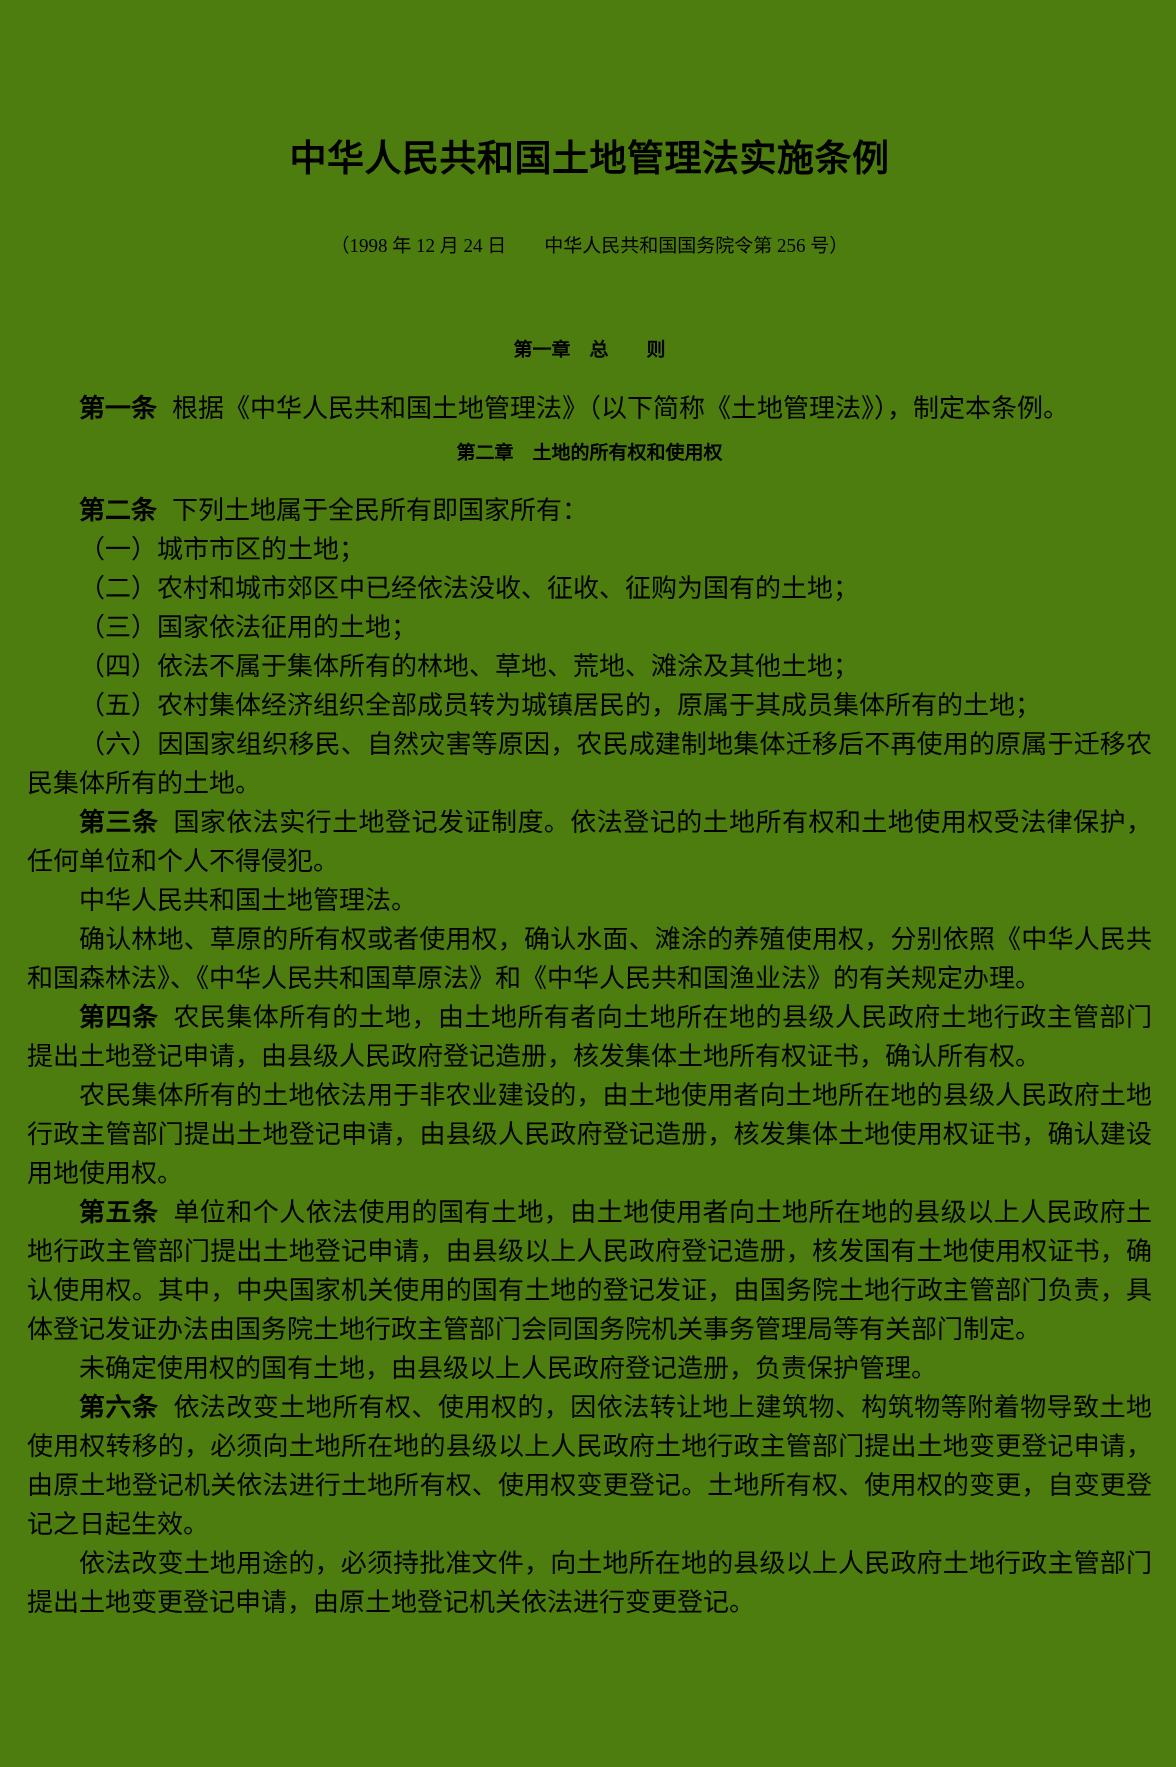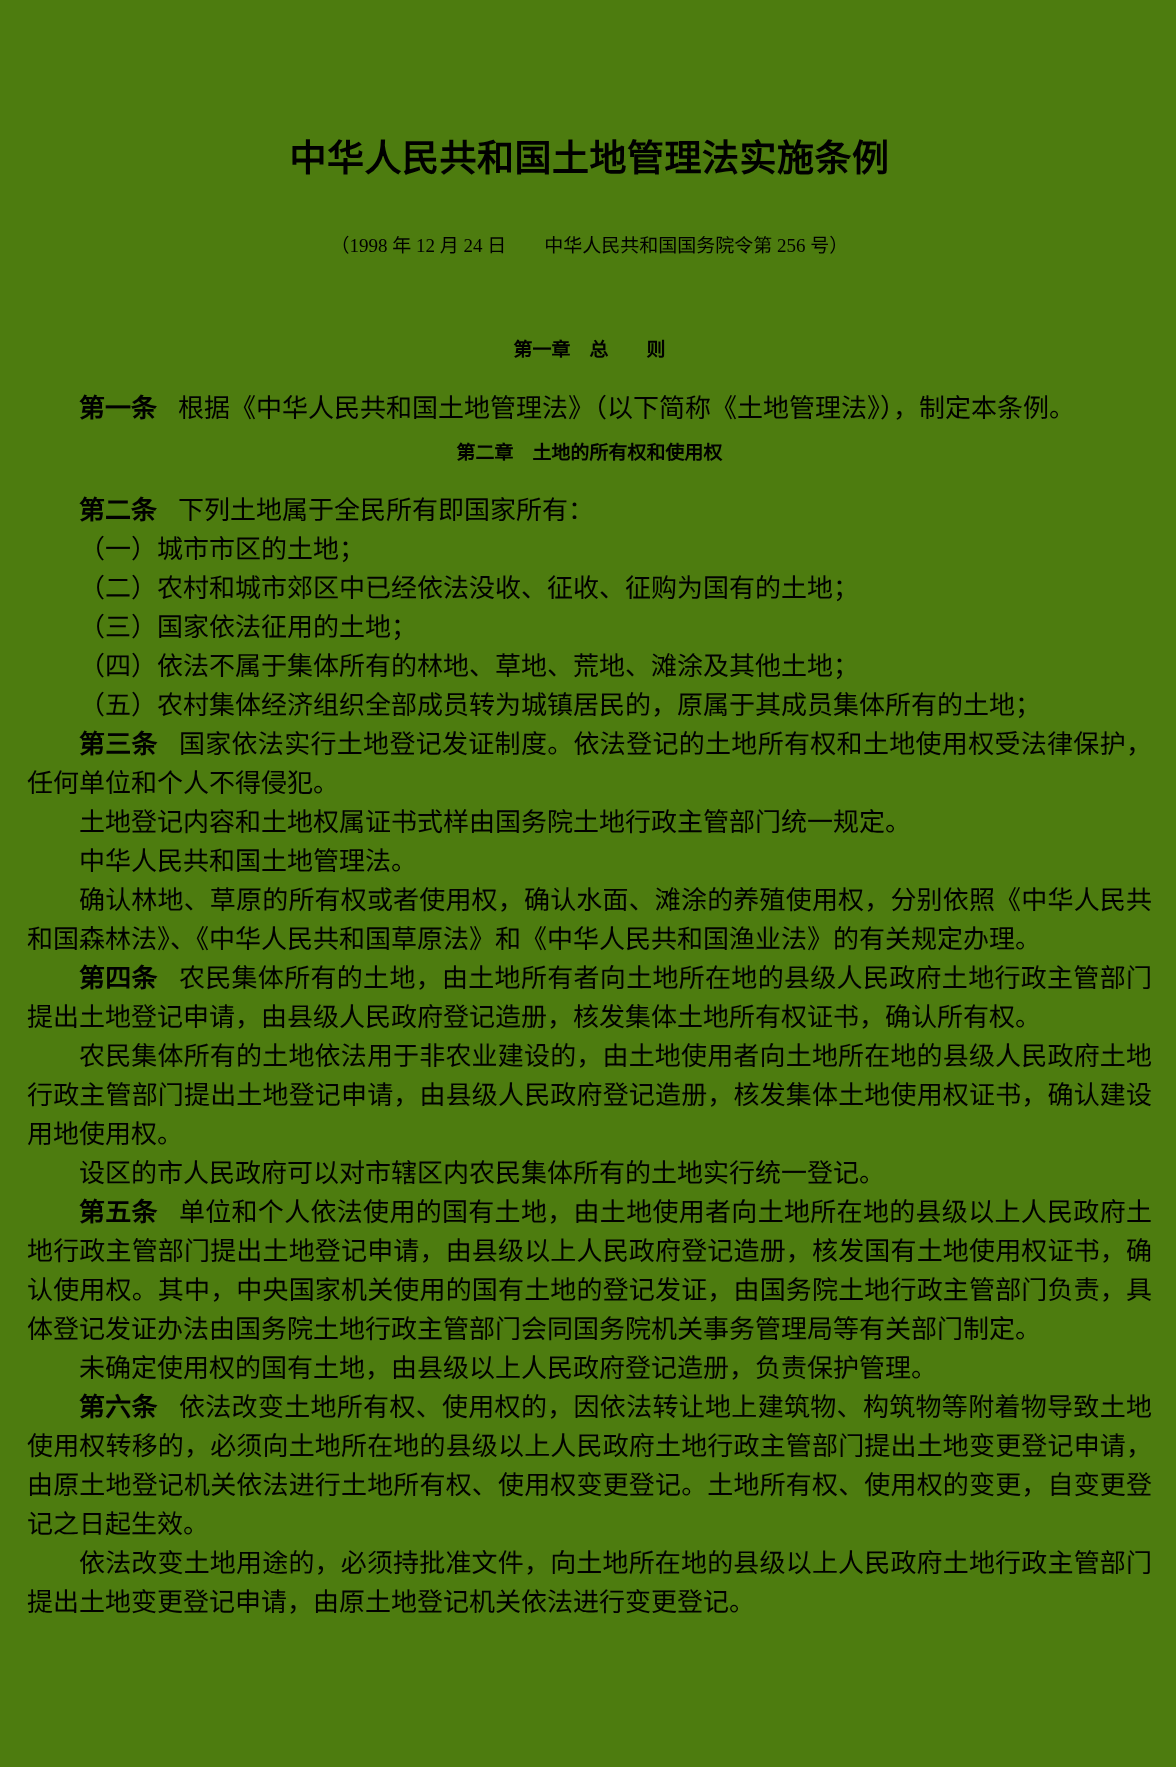--- a/index.html
+++ b/index.html
@@ -43,21 +43,21 @@
   .para {
     font-family: "Liberation Serif", "DejaVu Serif", serif;
     font-size: 26px;
     line-height: 39px;
     text-indent: 52px;
     text-align: justify;
   }
   .lead {
     font-family: Liberation Serif, serif;
     font-weight: bold;
-    margin-right: 21px;
+    margin-right: 15px;
   }
 </style>
 </head>
 <body>
 
 <main class="page">
 
   <h1 class="doc-title">中华人民共和国土地管理法实施条例</h1>
 
   <p class="issuance">（1998 年 12 月 24 日　　中华人民共和国国务院令第 256 号）</p>
@@ -68,29 +68,28 @@
 
   <h2 class="chapter chapter-2">第二章　土地的所有权和使用权</h2>
 
   <p class="para"><span class="lead">第二条</span><span>下列土地属于全民所有即国家所有：</span></p>
 
   <p class="para"><span>（一）城市市区的土地；</span></p>
   <p class="para"><span>（二）农村和城市郊区中已经依法没收、征收、征购为国有的土地；</span></p>
   <p class="para"><span>（三）国家依法征用的土地；</span></p>
   <p class="para"><span>（四）依法不属于集体所有的林地、草地、荒地、滩涂及其他土地；</span></p>
   <p class="para"><span>（五）农村集体经济组织全部成员转为城镇居民的，原属于其成员集体所有的土地；</span></p>
+  <p class="para"><span>（六）因国家组织移民、自然灾害等原因，农民成建制地集体迁移后不再使用的原属于迁移农民集体所有的土地。</span></p>
 
   <p class="para"><span class="lead">第三条</span><span>国家依法实行土地登记发证制度。依法登记的土地所有权和土地使用权受法律保护，任何单位和个人不得侵犯。</span></p>
-  <p class="para"><span>土地登记内容和土地权属证书式样由国务院土地行政主管部门统一规定。</span></p>
   <p class="para"><span>中华人民共和国土地管理法。</span></p>
   <p class="para"><span>确认林地、草原的所有权或者使用权，确认水面、滩涂的养殖使用权，分别依照《中华人民共和国森林法》、《中华人民共和国草原法》和《中华人民共和国渔业法》的有关规定办理。</span></p>
 
   <p class="para"><span class="lead">第四条</span><span>农民集体所有的土地，由土地所有者向土地所在地的县级人民政府土地行政主管部门提出土地登记申请，由县级人民政府登记造册，核发集体土地所有权证书，确认所有权。</span></p>
   <p class="para"><span>农民集体所有的土地依法用于非农业建设的，由土地使用者向土地所在地的县级人民政府土地行政主管部门提出土地登记申请，由县级人民政府登记造册，核发集体土地使用权证书，确认建设用地使用权。</span></p>
-  <p class="para"><span>设区的市人民政府可以对市辖区内农民集体所有的土地实行统一登记。</span></p>
 
   <p class="para"><span class="lead">第五条</span><span>单位和个人依法使用的国有土地，由土地使用者向土地所在地的县级以上人民政府土地行政主管部门提出土地登记申请，由县级以上人民政府登记造册，核发国有土地使用权证书，确认使用权。其中，中央国家机关使用的国有土地的登记发证，由国务院土地行政主管部门负责，具体登记发证办法由国务院土地行政主管部门会同国务院机关事务管理局等有关部门制定。</span></p>
   <p class="para"><span>未确定使用权的国有土地，由县级以上人民政府登记造册，负责保护管理。</span></p>
 
   <p class="para"><span class="lead">第六条</span><span>依法改变土地所有权、使用权的，因依法转让地上建筑物、构筑物等附着物导致土地使用权转移的，必须向土地所在地的县级以上人民政府土地行政主管部门提出土地变更登记申请，由原土地登记机关依法进行土地所有权、使用权变更登记。土地所有权、使用权的变更，自变更登记之日起生效。</span></p>
   <p class="para"><span>依法改变土地用途的，必须持批准文件，向土地所在地的县级以上人民政府土地行政主管部门提出土地变更登记申请，由原土地登记机关依法进行变更登记。</span></p>
 
 </main>
 
 </body></html>

